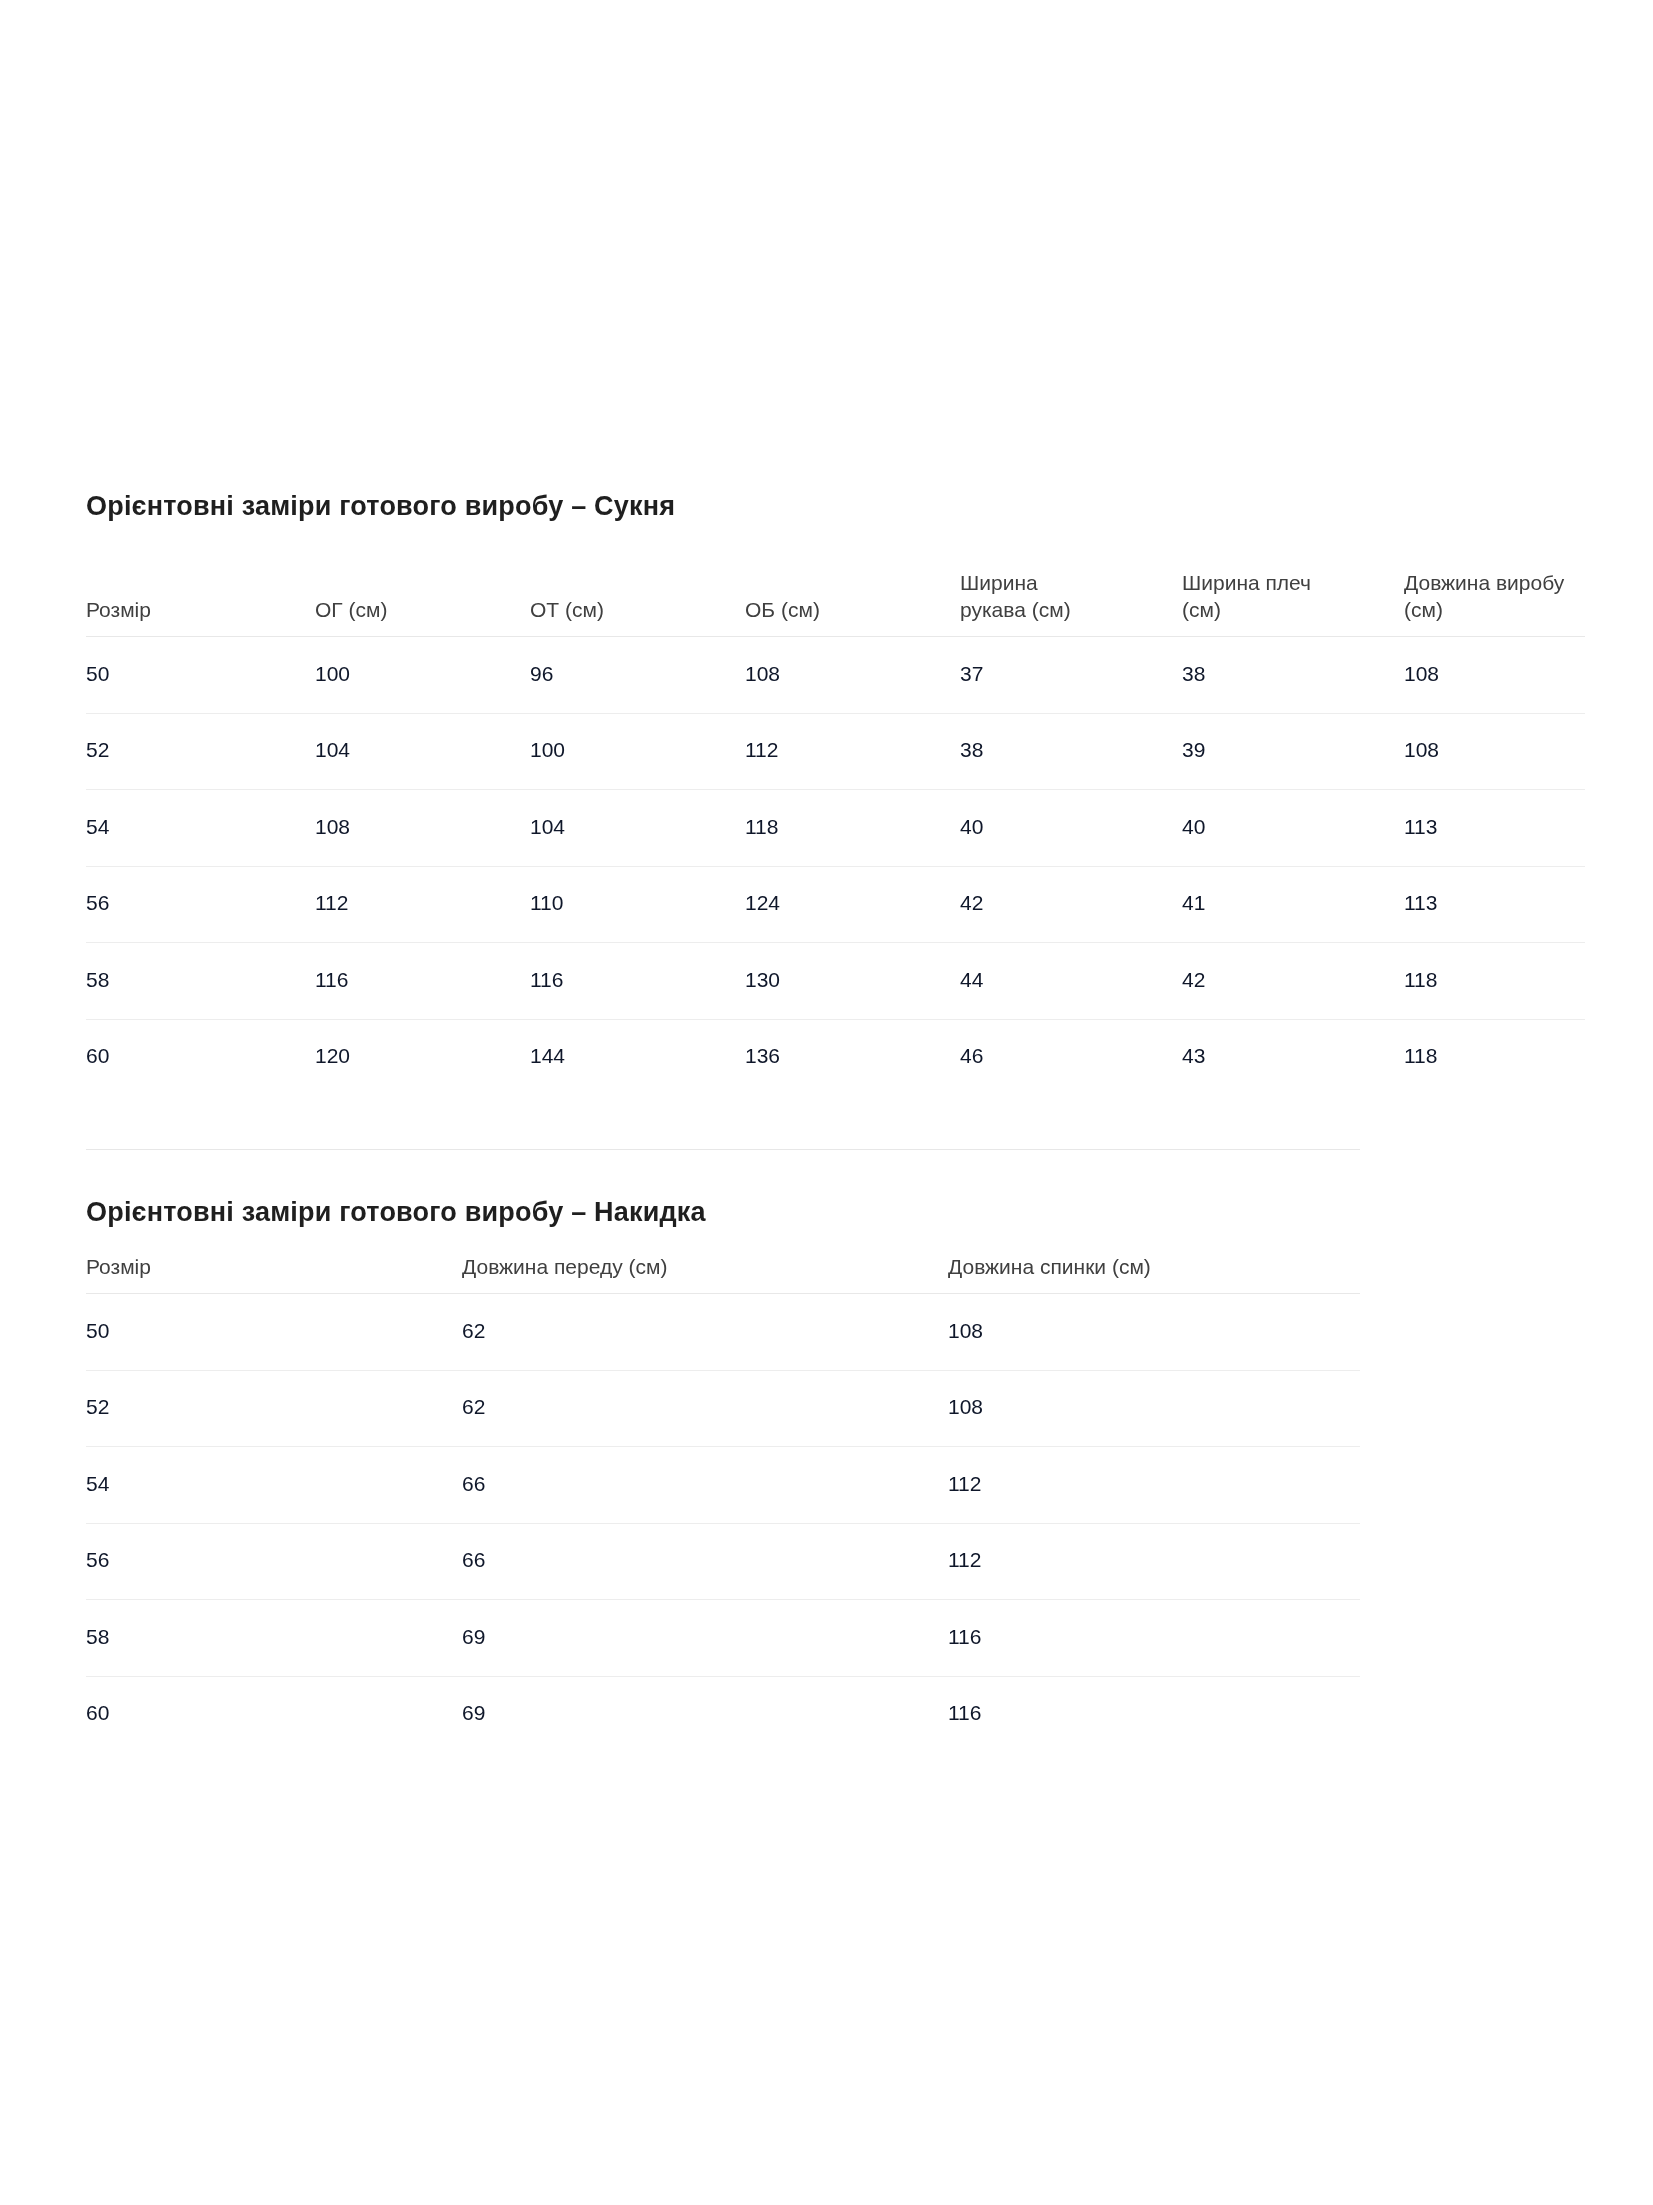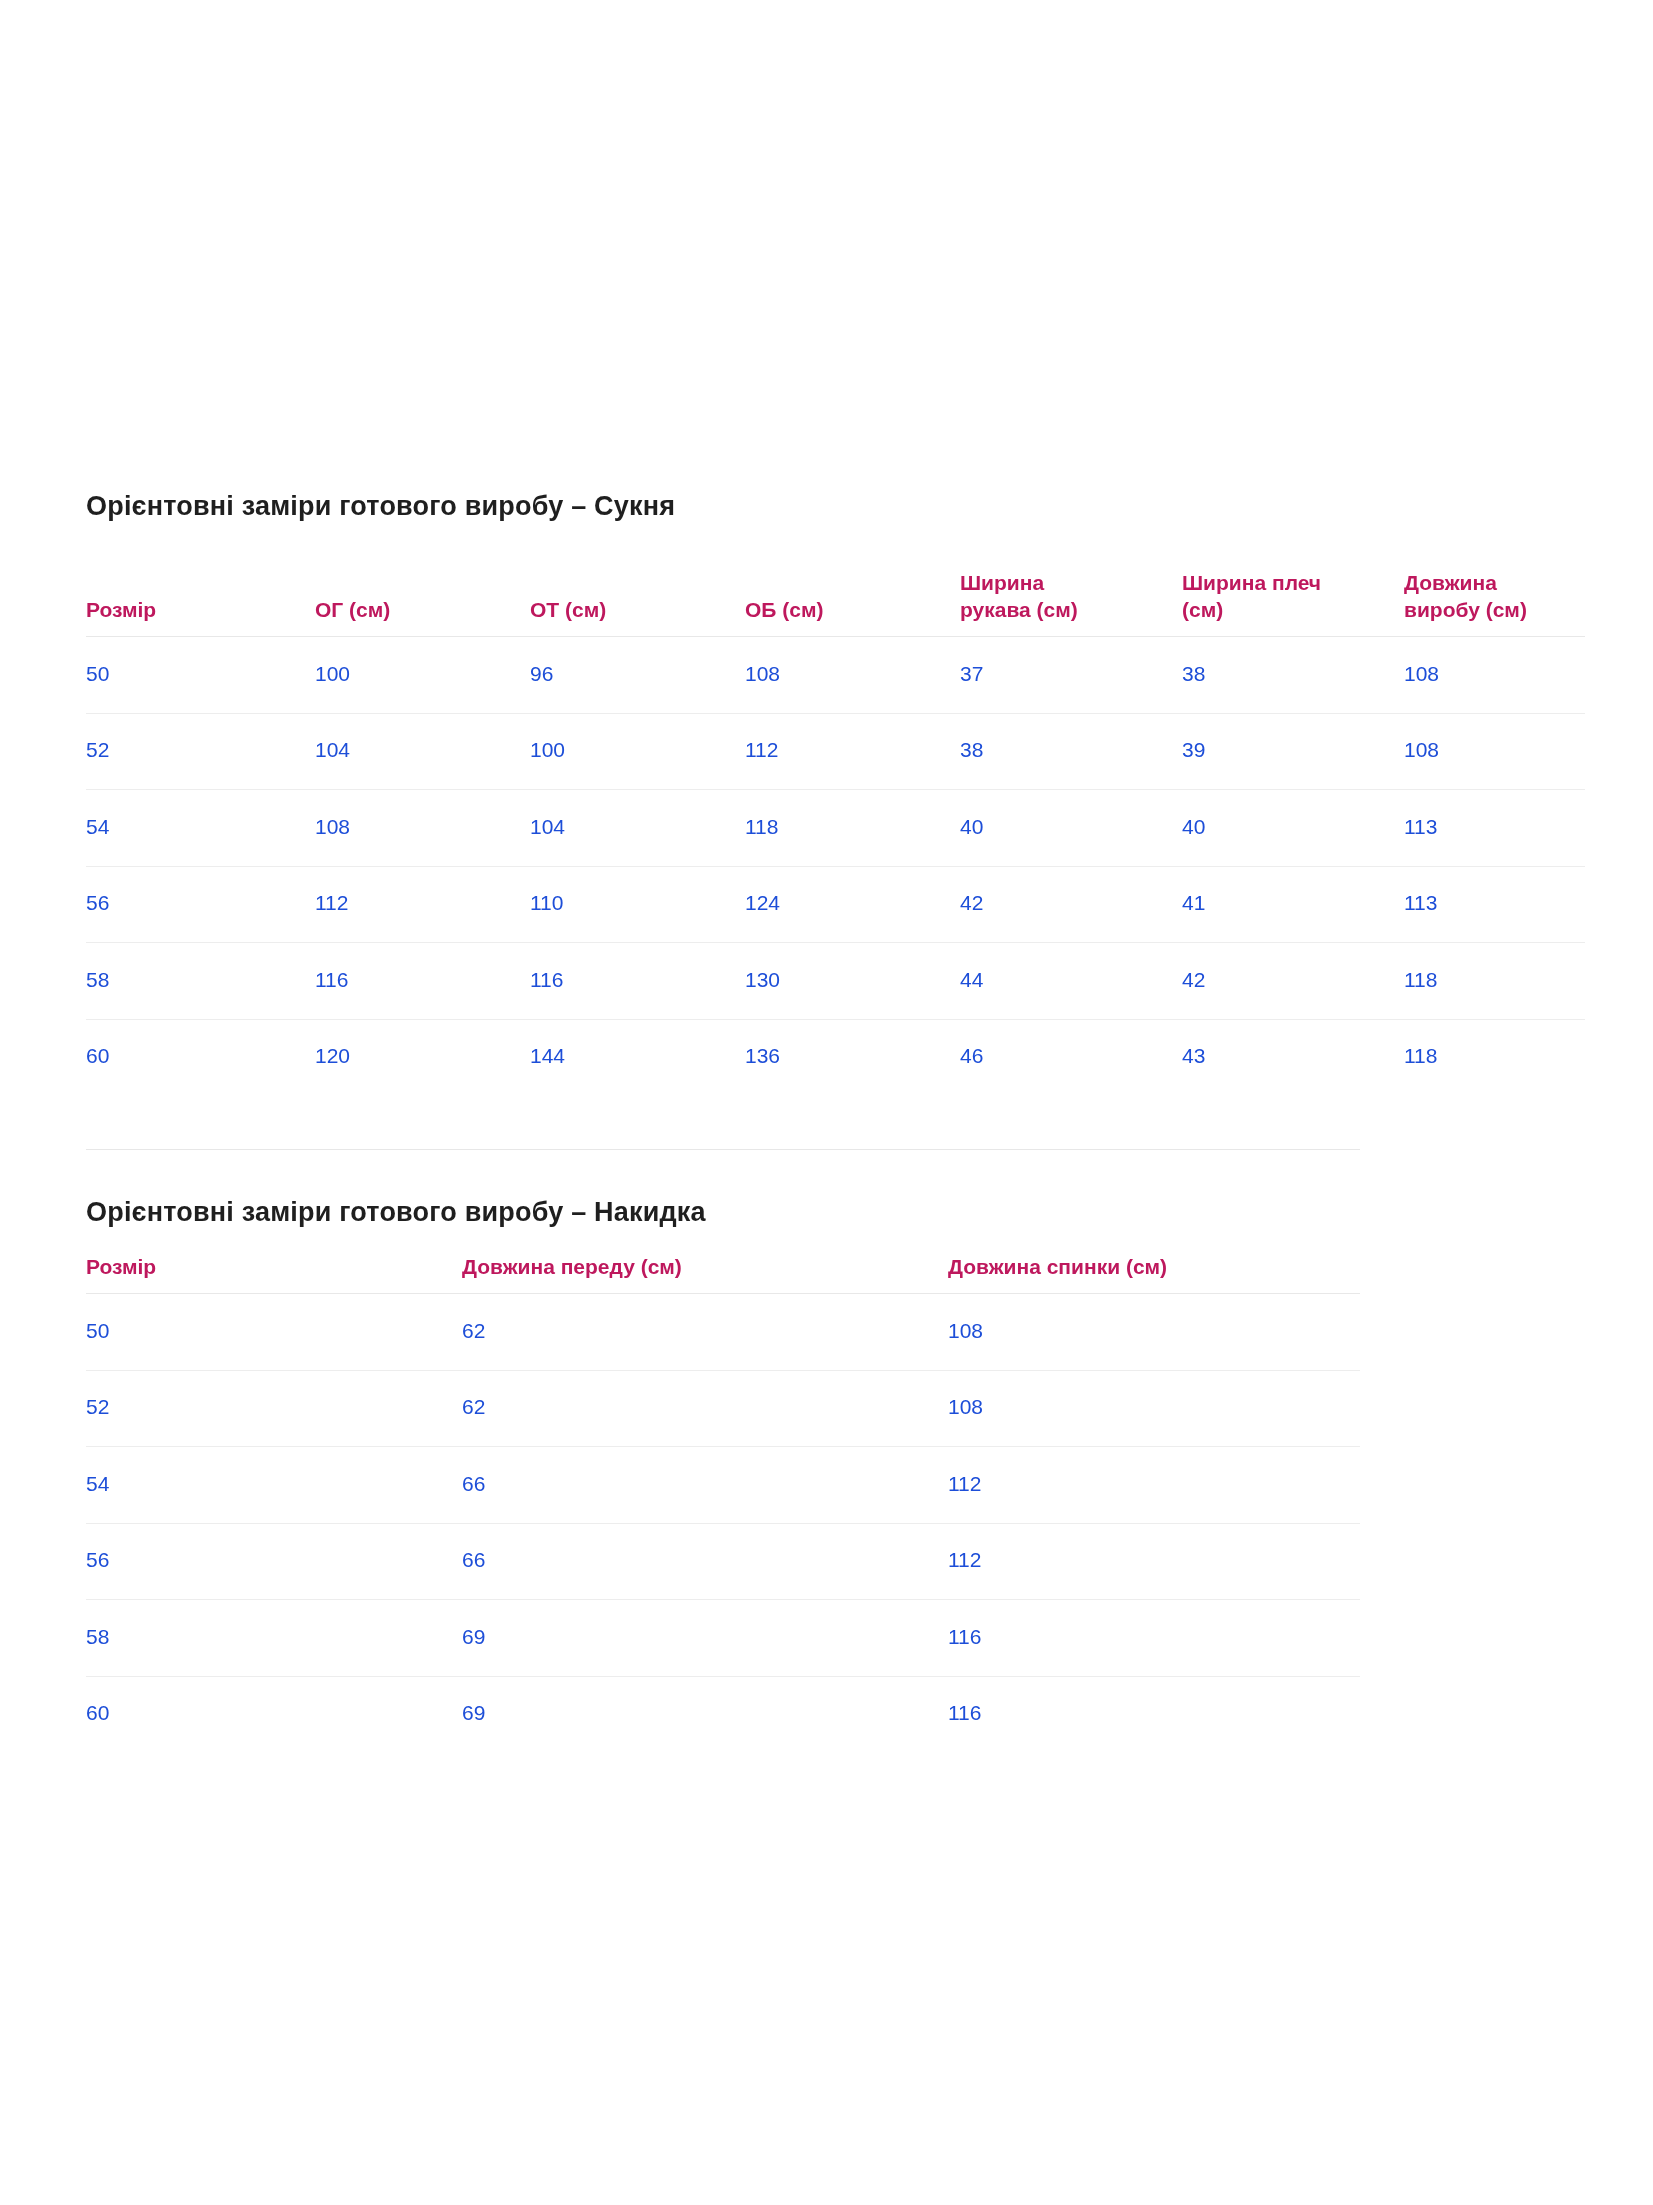--- a/index.html
+++ b/index.html
@@ -28,34 +28,34 @@
   table {
     border-collapse: collapse;
     table-layout: fixed;
   }
   .t1 { width: 1499px; margin-top: 36px; }
   .t2 { width: 1274px; margin-top: 23px; }
   th {
     text-align: left;
     vertical-align: bottom;
     font-size: 21px;
-    font-weight: 700;
+    font-weight: 400;
     line-height: 1.3;
-    color: #be185d;
+    color: #404040;
     padding: 0 9.8px 13px 0;
     border-bottom: 0.8px solid #e8e8e8;
   }
   th .hdr { display: inline-block; }
   
   .t1 th:nth-child(5) .hdr { max-width: 132px; }
   .t1 th:nth-child(6) .hdr { max-width: 140px; }
   .t1 th:nth-child(7) .hdr { max-width: 170px; margin-top: 9px; }
   td {
     font-size: 21px;
-    color: #1d4ed8;
+    color: #0f172a;
     padding: 24.5px 9.8px 27px 0;
     border-bottom: 0.8px solid #ededed;
   }
   tbody tr:last-child td { border-bottom: none; }
   .section-rule {
     border: none;
     border-top: 0.8px solid #e7e7e7;
     width: 1274px;
     margin: 54px 0 0 0;
   }

